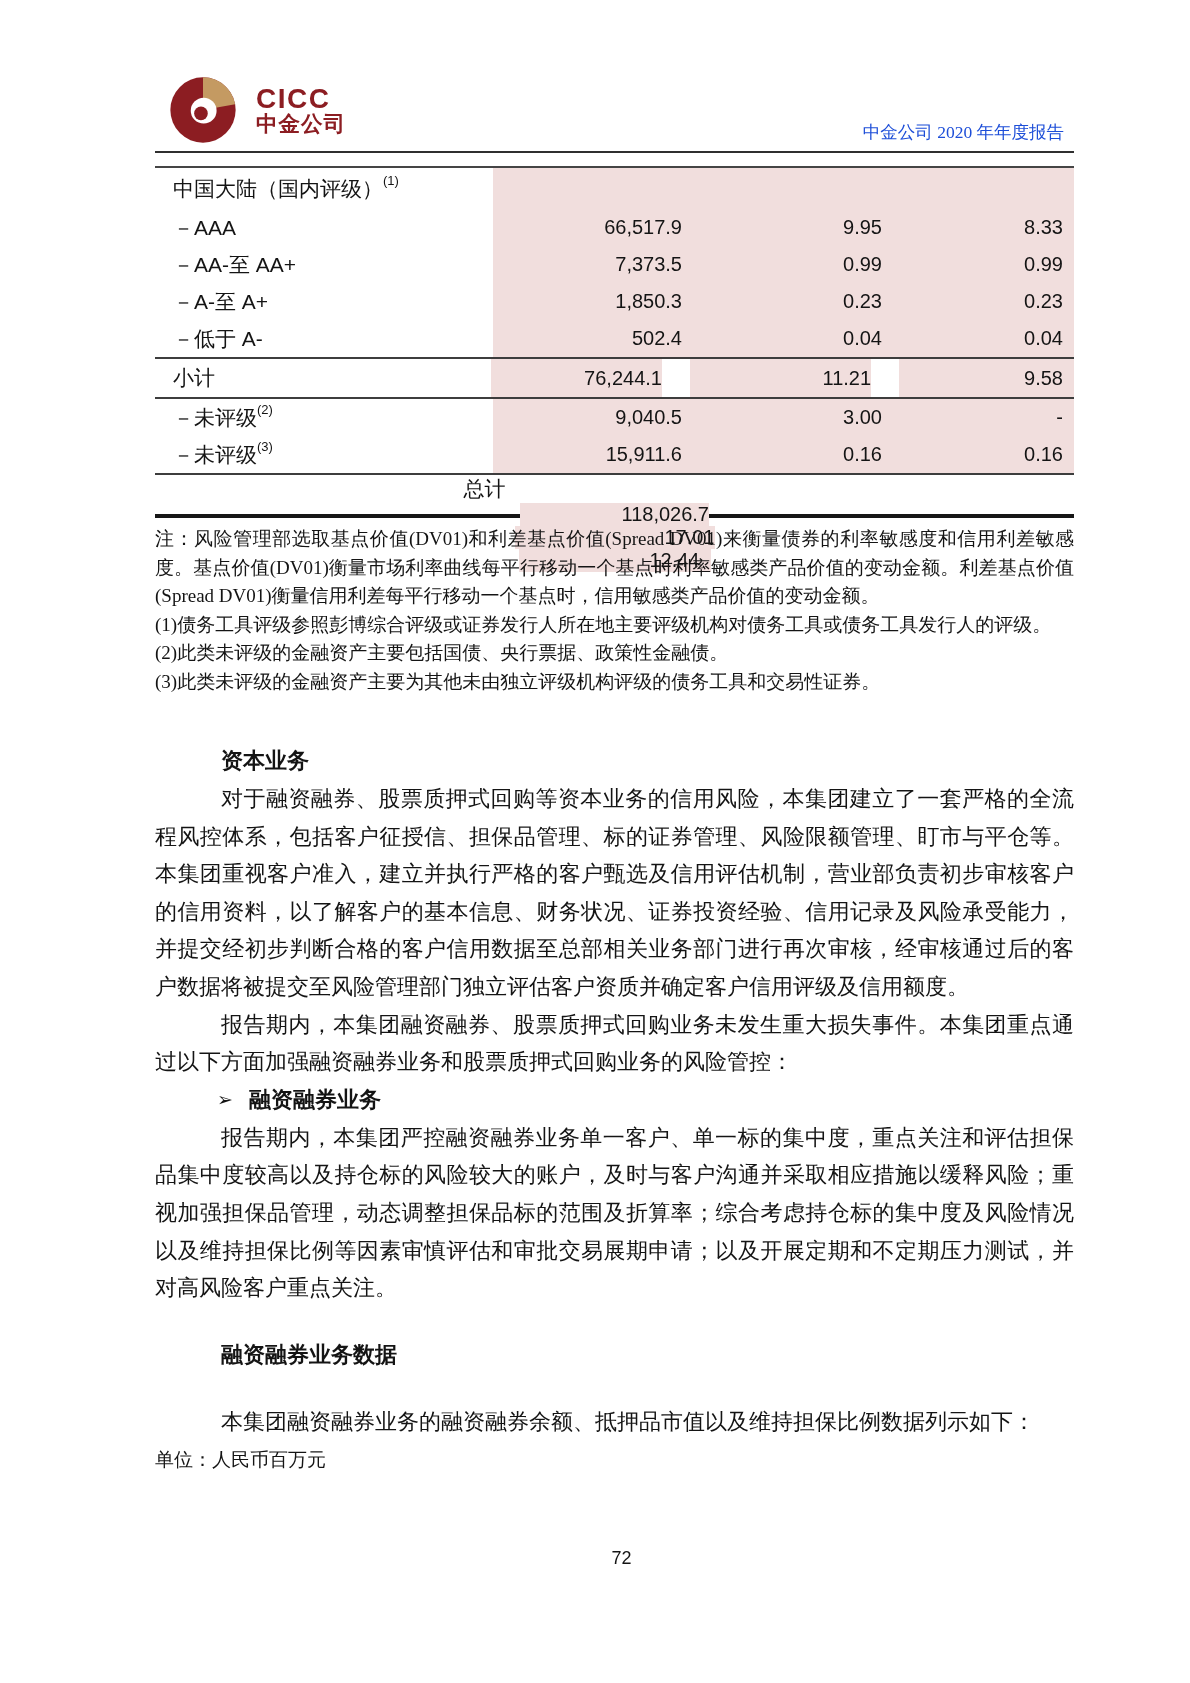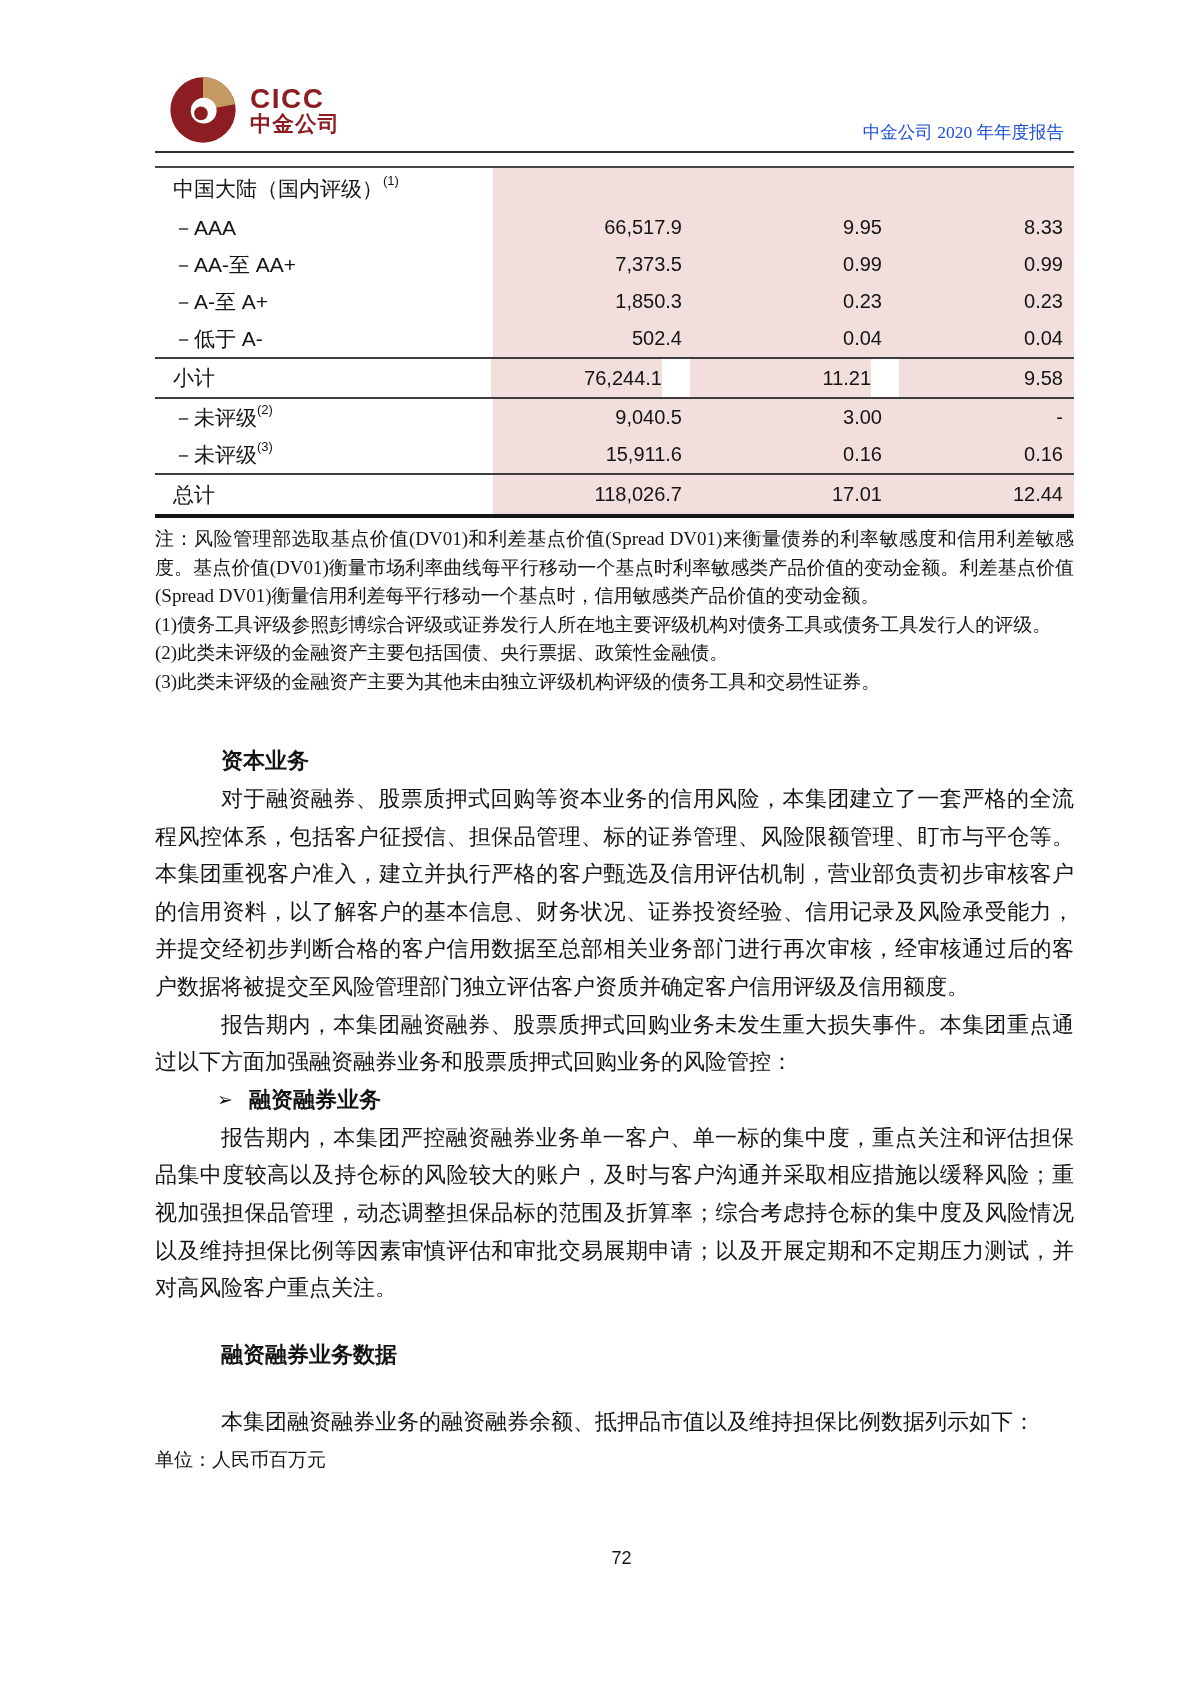--- a/index.html
+++ b/index.html
@@ -9,34 +9,34 @@
     font-family:"Liberation Serif","DejaVu Serif",serif;
     color:#141414;
     position:relative;
     -webkit-font-smoothing:antialiased;
   }
   .content {
     position:absolute; left:155px; top:0; width:919px;
   }
   
   .pg-header { position:relative; height:151px; border-bottom:2.5px solid #2f2f2f; }
-  .logo-wrap { position:absolute; left:14px; top:76px; display:flex; align-items:center; gap:13px; }
+  .logo-wrap { position:absolute; left:14px; top:76px; display:flex; align-items:center; gap:19px; }
   .logo-circle { width:68px; height:68px; display:block; }
   .logo-text { line-height:1.05; font-family:"Liberation Sans","DejaVu Sans",sans-serif; color:#8c1d22; font-weight:bold; }
   .logo-en { font-size:28px; letter-spacing:1.5px; }
   .logo-zh { font-size:21.5px; letter-spacing:1px; }
   .report-title { position:absolute; right:10px; bottom:7px; font-size:17.5px; color:#1d4ed8; }
   
   .rating-table { margin-top:13px; border-top:2px solid #454545; }
   .trow { display:flex; align-items:center; height:37px; }
   .trow:nth-of-type(1) { height:41px; }
   .trow:nth-of-type(6) { height:38px;gap:28px; }
   .trow:nth-of-type(9) { height:39px; }
   .trow:nth-of-type(5), .trow:nth-of-type(6), .trow:nth-of-type(8) { border-bottom:2px solid #3d3d3d; }
-  .trow:nth-of-type(9) { border-bottom:4px solid #161616; }
+  .trow:nth-of-type(9) { border-bottom:4px solid #161616;flex-direction:column; }
   .cell { height:100%; display:flex; align-items:center; box-sizing:border-box; }
   .cell.lab { width:338px; padding-left:18px; font-family:"Liberation Sans","DejaVu Sans",sans-serif; font-size:21px; }
   .cell.num { justify-content:flex-end; background:#f1dedd; font-family:"Liberation Sans","DejaVu Sans",sans-serif; font-size:20px; }
   .cell.c1 { width:189px; }
   .cell.c2 { width:200px; }
   .cell.c3 { width:192px; padding-right:11px; }
   .sup { font-size:13px; position:relative; top:-8px; font-family:"Liberation Sans","DejaVu Sans",sans-serif; }
   
   .notes { margin-top:7px; font-size:19px; line-height:28.5px; }
   .note-main { margin:0; text-align:justify; }

